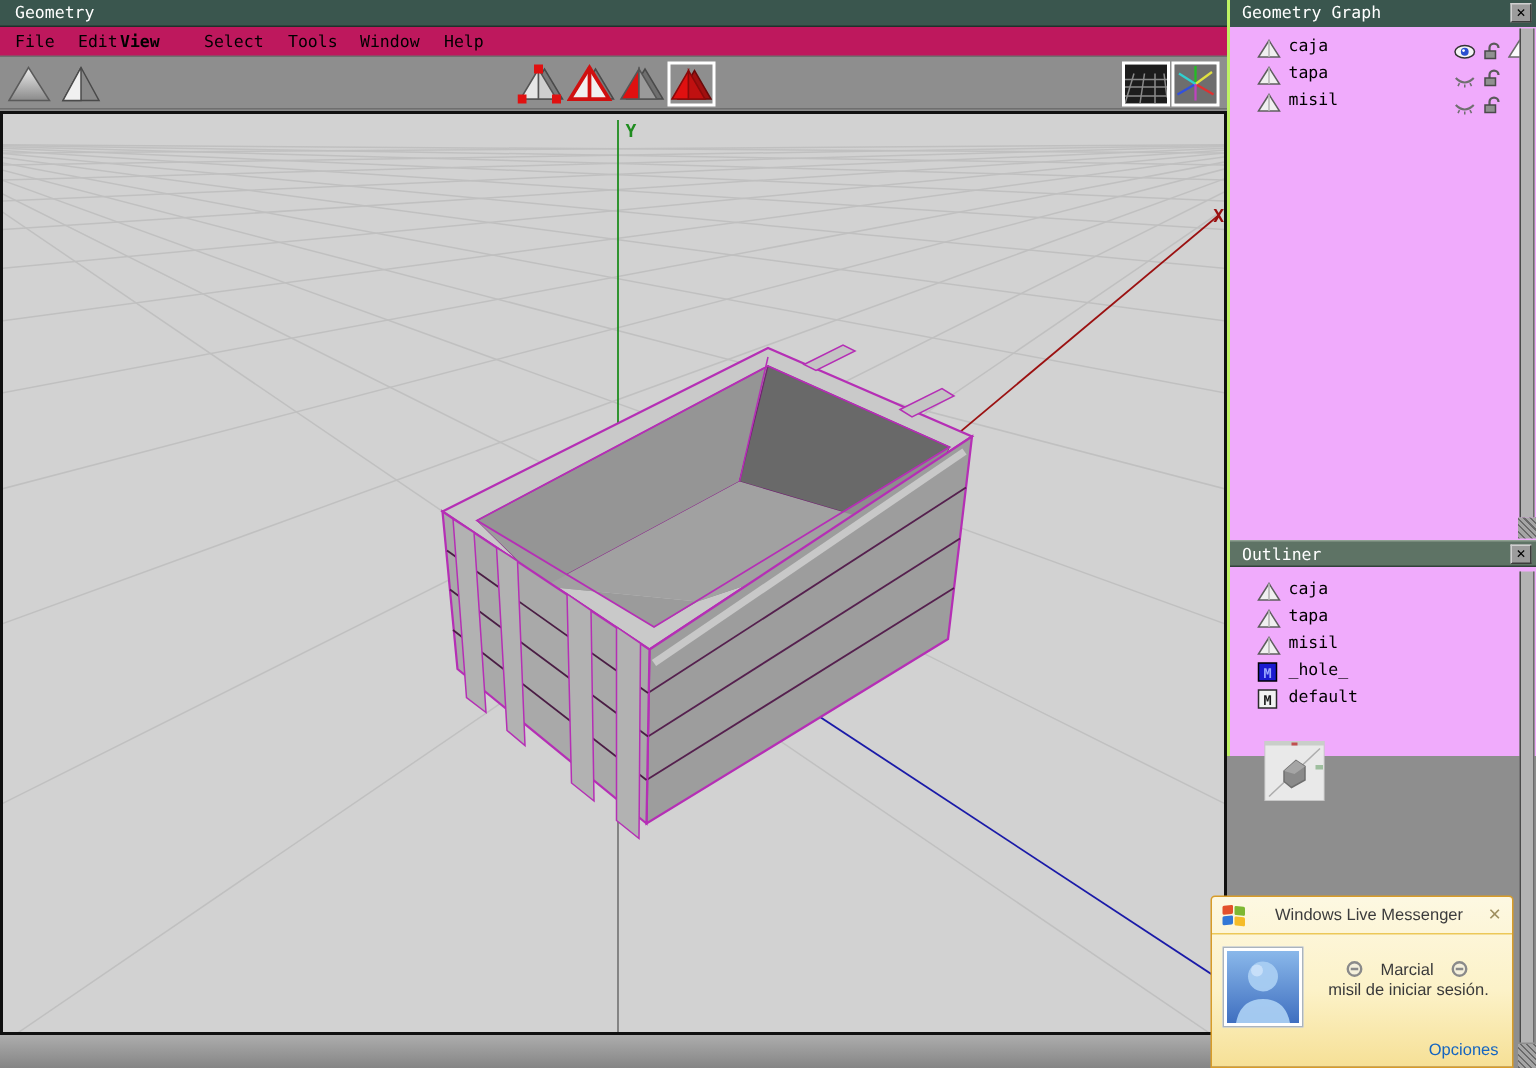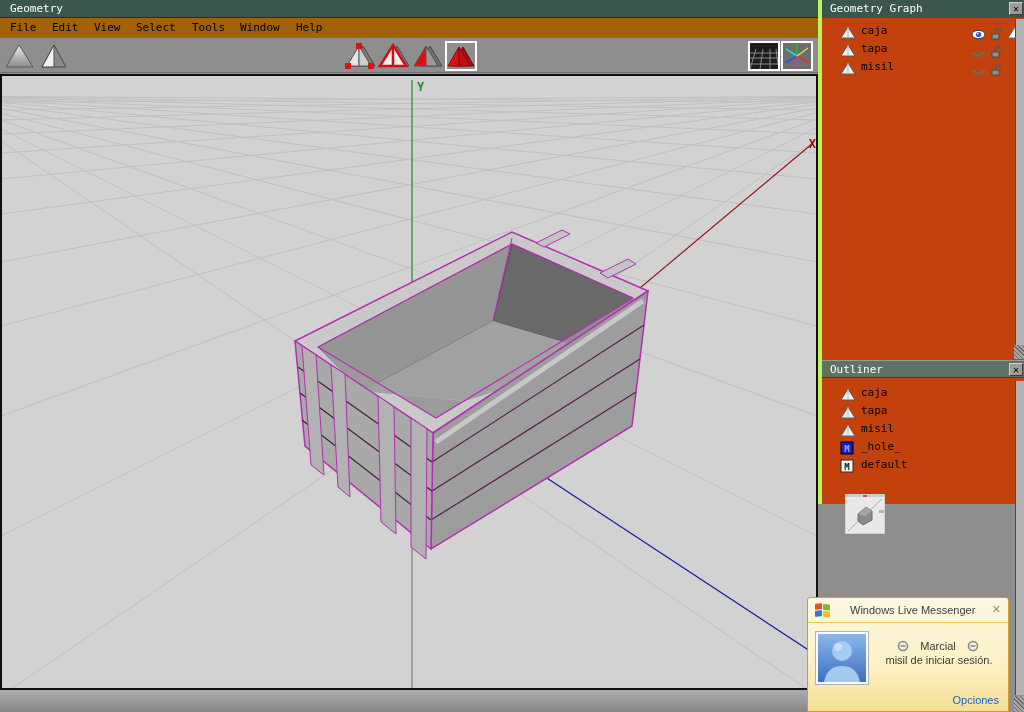--- a/index.html
+++ b/index.html
@@ -6,42 +6,42 @@
   html,body { width:1024px; height:712px; overflow:hidden; background:#8e8e8e;
               font-family:"DejaVu Sans Mono", monospace; }
   .abs { position:absolute; }
 
   
   #main-win { position:absolute; left:0; top:0; width:820px; height:712px;padding-left:20px; }
   .titlebar { position:absolute; left:0; top:0; width:820px; height:18px;
               background:#3a564e; color:#fff; font-size:11px; line-height:18px;
               padding-left:10px; border-bottom:1px solid #20302b; }
   #menubar { position:absolute; left:0; top:18px; width:820px; height:20px;
-             background:#a16207; border-bottom:1px solid #6f6f6f; }
+             background:#be185d; border-bottom:1px solid #6f6f6f; }
   #menubar span { position:absolute; top:3px; font-size:11px; color:#000; cursor:default; }
   #menubar span:nth-child(1){ left:10px; }
   #menubar span:nth-child(2){ left:52px; }
-  #menubar span:nth-child(3){ left:94px; }
+  #menubar span:nth-child(3){ left:80px;font-weight:bold; }
   #menubar span:nth-child(4){ left:136px; }
   #menubar span:nth-child(5){ left:192px; }
   #menubar span:nth-child(6){ left:240px; }
   #menubar span:nth-child(7){ left:296px; }
   #toolbar { position:absolute; left:0; top:39px; width:820px; height:34px;
              background:#8e8e8e; border-bottom:1px solid #6f6f6f; }
   .tbtn { position:absolute; top:2px; width:32px; height:30px; }
   .tbtn.selbox { border:2px solid #ffffff; }
 
   #viewport { position:absolute; left:0; top:74px; width:818px; height:616px;
               border:2px solid #101010; background:#d2d2d2; }
   #bottom-strip { position:absolute; left:0; top:690px; width:818px; height:22px;
                   background:linear-gradient(180deg,#adadad,#858585); }
 
   
   #right-col { position:absolute; left:818px; top:0; width:206px; height:504px;
-               background:#c2410c; border-left:4px solid #bef264; }
+               background:#f0abfc; border-left:2px solid #bef264; }
   .ptitle { position:absolute; left:0; width:204px; height:18px; color:#fff;
             font-size:11px; line-height:18px; padding-left:8px; }
   .ptitle.dark  { background:#3a564e; }
   .ptitle.light { background:#5e7365; border-top:1px solid #8ea091; border-bottom:1px solid #32423a; }
   .xbtn { position:absolute; right:3px; top:2px; width:14px; height:13px;
           background:#9c9c9c; border-top:1px solid #d0d0d0; border-left:1px solid #d0d0d0;
           border-right:1px solid #3c3c3c; border-bottom:1px solid #3c3c3c;
           color:#000; font-size:10px; line-height:11px; text-align:center; font-weight:bold; cursor:pointer; }
   .row { position:absolute; left:13px; width:190px; height:18px; }
   .row .lbl { position:absolute; left:26px; top:2px; font-size:11px; color:#000; white-space:pre; }

